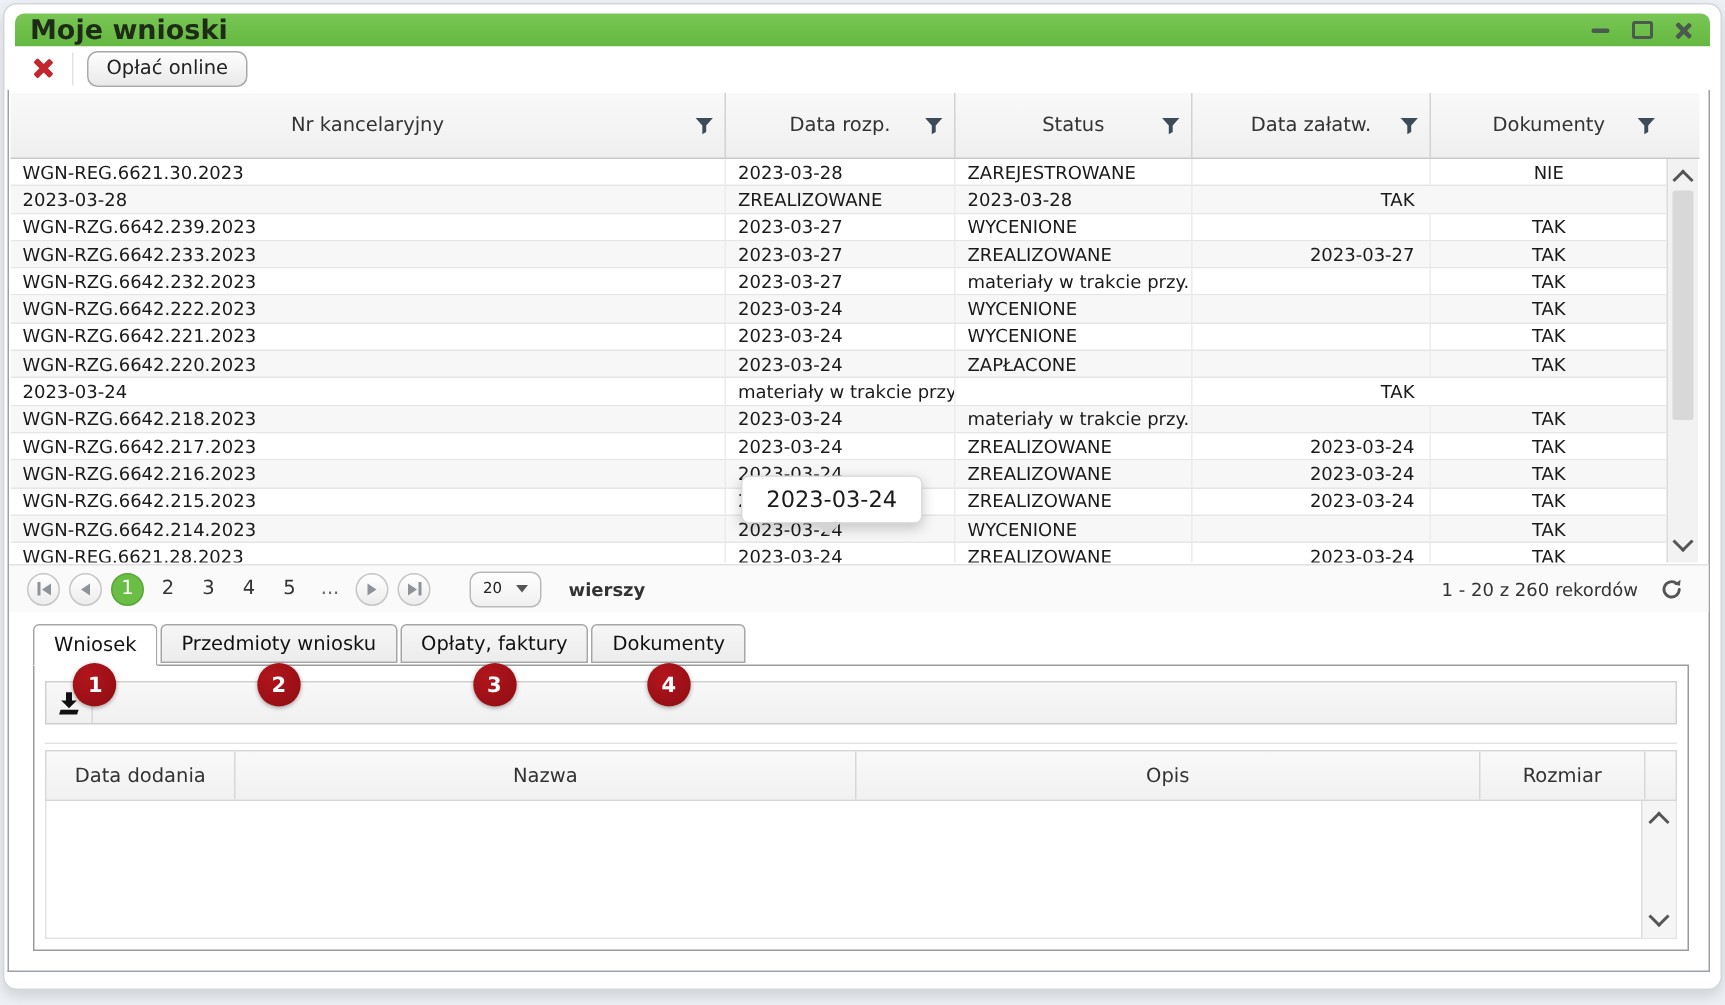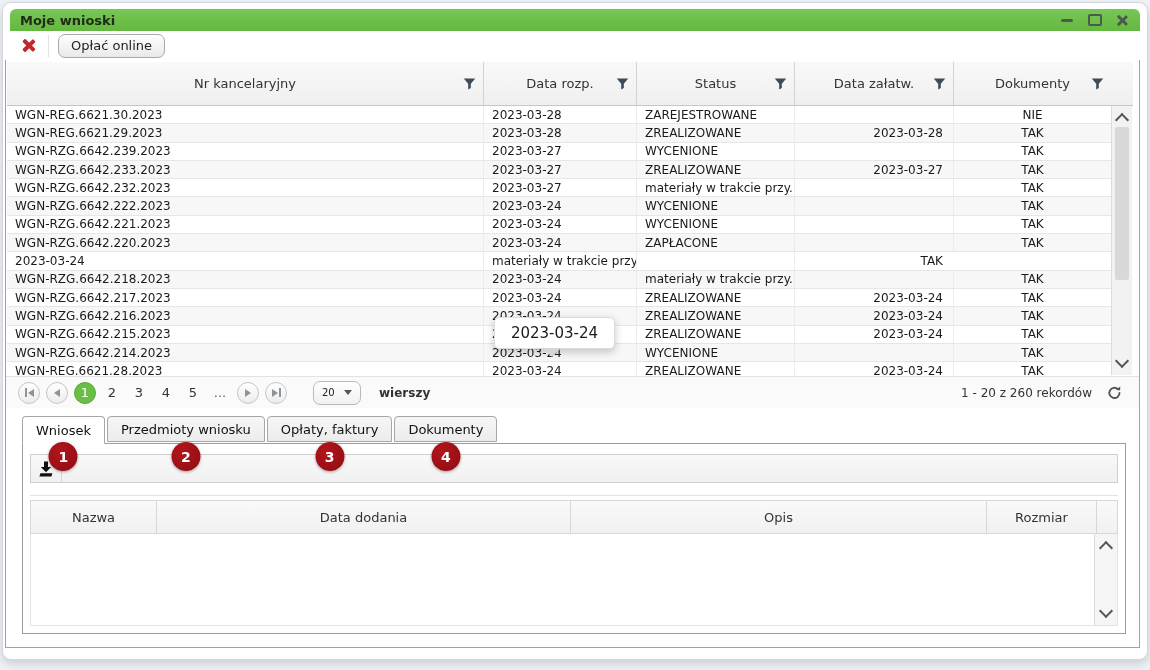--- a/index.html
+++ b/index.html
@@ -14,21 +14,21 @@
     background:#fff;border:1px solid #d3d7dc;border-radius:9px;
     box-shadow:0 4px 10px rgba(0,0,0,.14);box-sizing:border-box;
   }
   
   .titlebar{
     position:absolute;left:7px;top:6px;right:7px;height:22px;
     background:linear-gradient(#79c655,#64b840);
     border-radius:6px 6px 0 0;display:flex;align-items:center;
     padding:0 10px;box-sizing:border-box;
   }
-  .title{font-size:13px;font-weight:bold;color:#1d2b17;}
+  .title{font-size:18px;font-weight:bold;color:#1d2b17;}
   .win-controls{margin-left:auto;display:flex;gap:13px;align-items:center;}
   .wbtn{display:flex;align-items:center;justify-content:center;width:15px;height:15px;cursor:default;}
   .min-glyph{width:12px;height:3px;background:#4b5a4f;border-radius:2px;}
   .max-glyph{width:10px;height:8px;border:2px solid #4b5a4f;border-radius:2px;}
   .xglyph{position:relative;width:13px;height:13px;display:inline-block;}
   .xglyph::before,.xglyph::after{
     content:'';position:absolute;left:5.3px;top:0;width:2.6px;height:13px;border-radius:1px;background:#4b5a4f;
   }
   .xglyph::before{transform:rotate(45deg);}
   .xglyph::after{transform:rotate(-45deg);}
@@ -247,21 +247,20 @@
 
         <div class="row">
           <span class="cell">WGN-REG.6621.30.2023</span>
           <span class="cell">2023-03-28</span>
           <span class="cell">ZAREJESTROWANE</span>
           <span class="cell"></span>
           <span class="cell">NIE</span>
         </div>
 
         <div class="row">
-          <span class="cell">WGN-REG.6621.29.2023</span>
           <span class="cell">2023-03-28</span>
           <span class="cell">ZREALIZOWANE</span>
           <span class="cell">2023-03-28</span>
           <span class="cell">TAK</span>
         </div>
 
         <div class="row">
           <span class="cell">WGN-RZG.6642.239.2023</span>
           <span class="cell">2023-03-27</span>
           <span class="cell">WYCENIONE</span>
@@ -448,23 +447,23 @@
         <div class="dl-cell">
           <svg width="18" height="18" viewBox="0 0 18 18">
             <path d="M7 1.5h4v5.5h3.2L9 12.2 3.8 7H7z" fill="#111"></path>
             <path d="M3.4 13.2h12l-1 3.2H2.4z" fill="#111"></path>
           </svg>
         </div>
       </div>
       <div class="docs-grid">
         <div class="docs-header">
 
+            <div class="dcell">Data dodania</div>
+
             <div class="dcell">Nazwa</div>
-
-            <div class="dcell">Data dodania</div>
 
             <div class="dcell">Opis</div>
 
             <div class="dcell">Rozmiar</div>
 
           <div class="dfill"></div>
         </div>
         <div class="docs-body">
           <div class="vscroll docs">
             <span class="chev up"></span>

